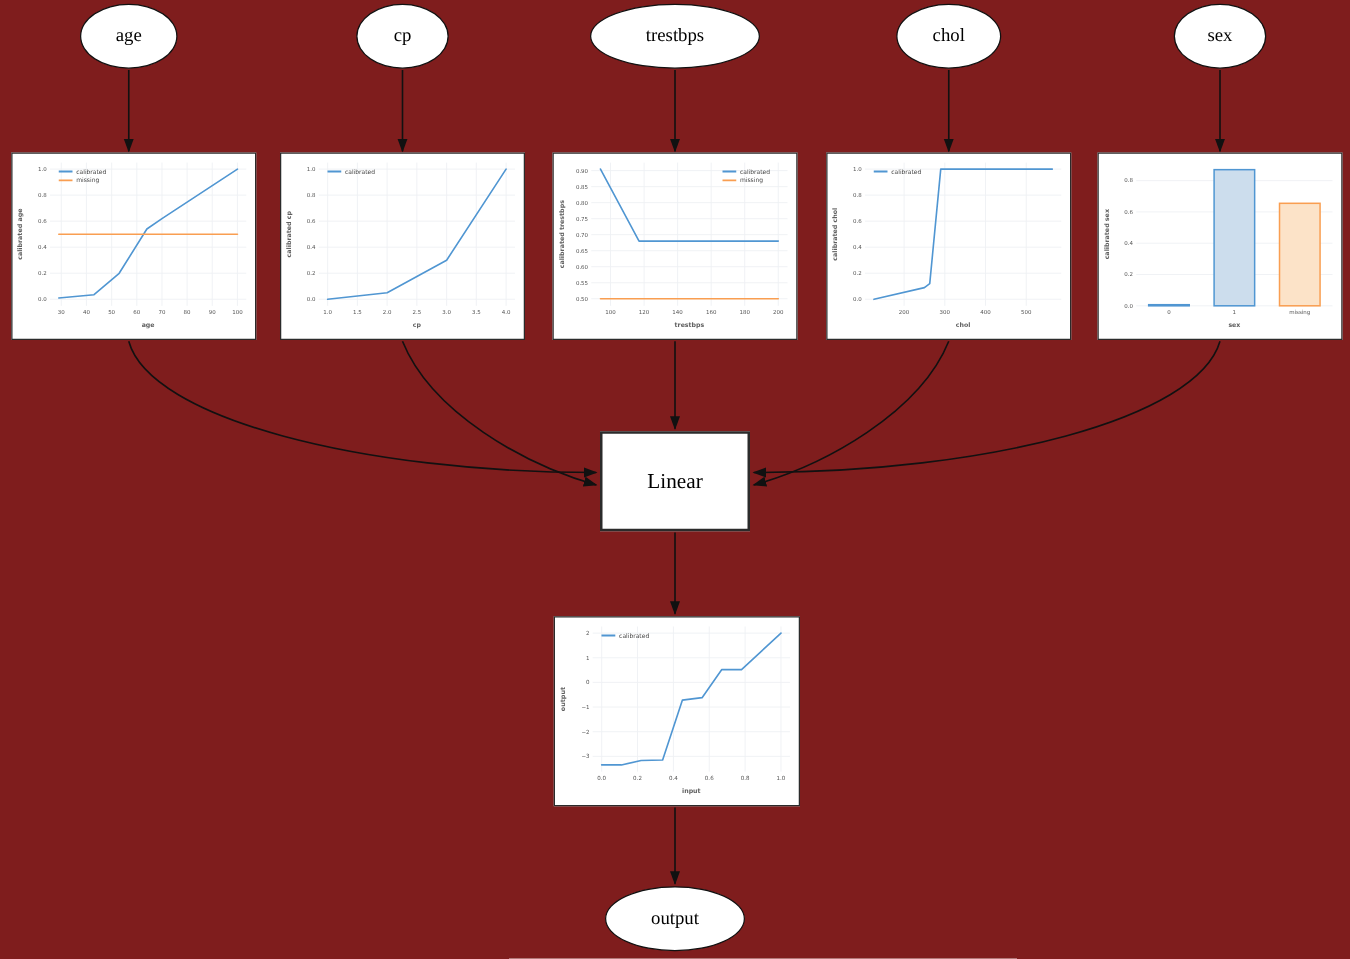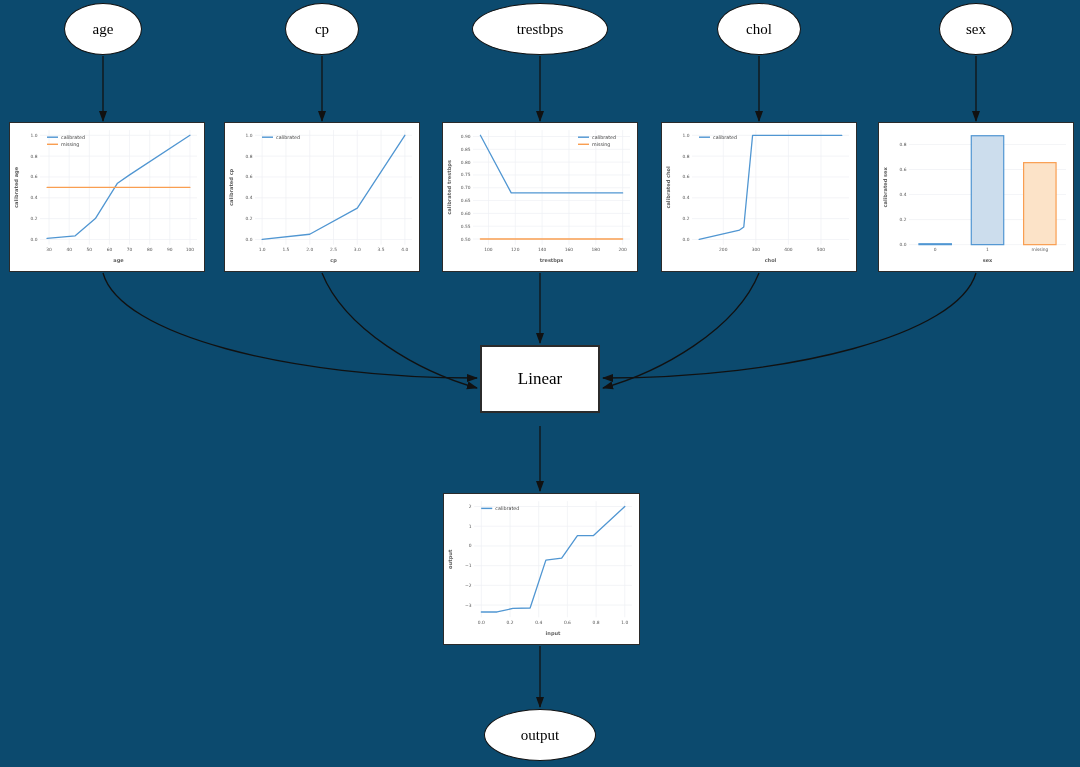--- a/index.html
+++ b/index.html
@@ -1,27 +1,27 @@
 <!DOCTYPE html>
 <html><head>
 <meta charset="utf-8">
 <style>
   html,body{margin:0;padding:0;background:#ffffff;}
-  #canvas{position:relative;width:1080px;height:767px;background:#0c4a6e;overflow:hidden;
+  #canvas{position:relative;width:1080px;height:767px;background:#7f1d1d;overflow:hidden;
           font-family:"Liberation Serif",serif;}
   #edges{position:absolute;left:0;top:0;width:1080px;height:767px;pointer-events:none;}
   .node{position:absolute;display:flex;align-items:center;justify-content:center;
         background:#fff;box-sizing:border-box;color:#000;}
   .ellipse{border:1px solid #111;border-radius:50%;font-size:15px;}
   #n-age{left:64px;top:3px;width:78px;height:52px;}
   #n-cp{left:285px;top:3px;width:74px;height:52px;}
   #n-trestbps{left:472px;top:3px;width:136px;height:52px;}
   #n-chol{left:717px;top:3px;width:84px;height:52px;}
   #n-sex{left:939px;top:3px;width:74px;height:52px;}
-  #n-linear{left:480px;top:345px;width:120px;height:68px;border:2px solid #2b2b2b;font-size:17px;}
+  #n-linear{left:480px;top:345px;width:120px;height:80px;border:2px solid #2b2b2b;font-size:17px;}
   #n-output{left:484px;top:709px;width:112px;height:52px;}
   .plot{position:absolute;top:122px;width:196px;height:150px;border:1.5px solid #2b2b2b;
         background:#fff;box-sizing:border-box;}
   #p-age{left:9px}#p-cp{left:224px}#p-trestbps{left:442px}#p-chol{left:661px}#p-sex{left:878px}
   #p-output{left:443px;top:493px;width:197px;height:152px;}
   svg.chart{width:100%;height:100%;display:block;}
   svg.chart text{font-family:"DejaVu Sans",sans-serif;}
 </style>
 </head>
 <body>

